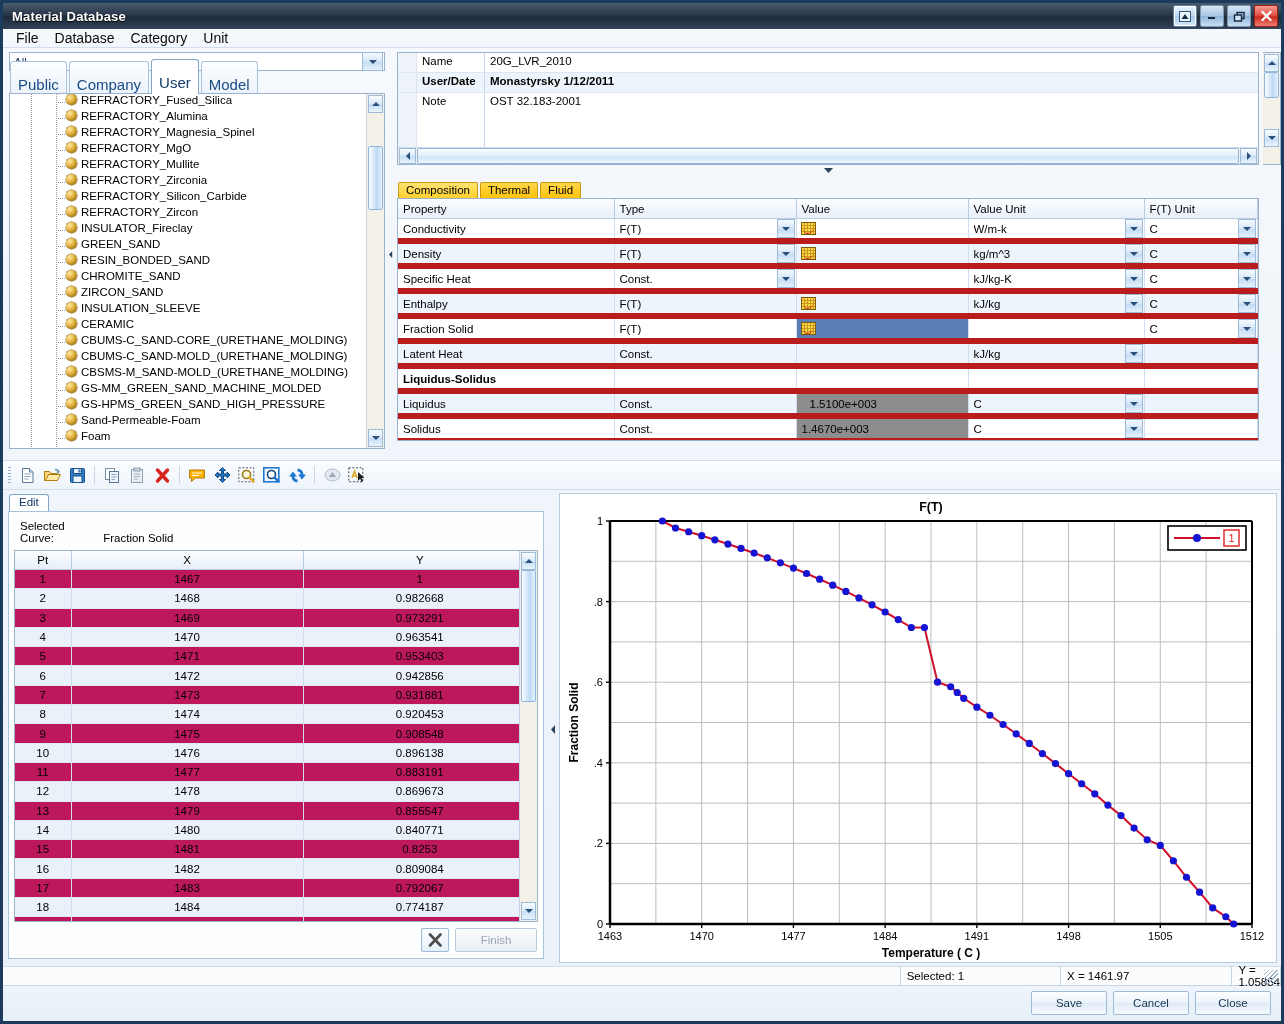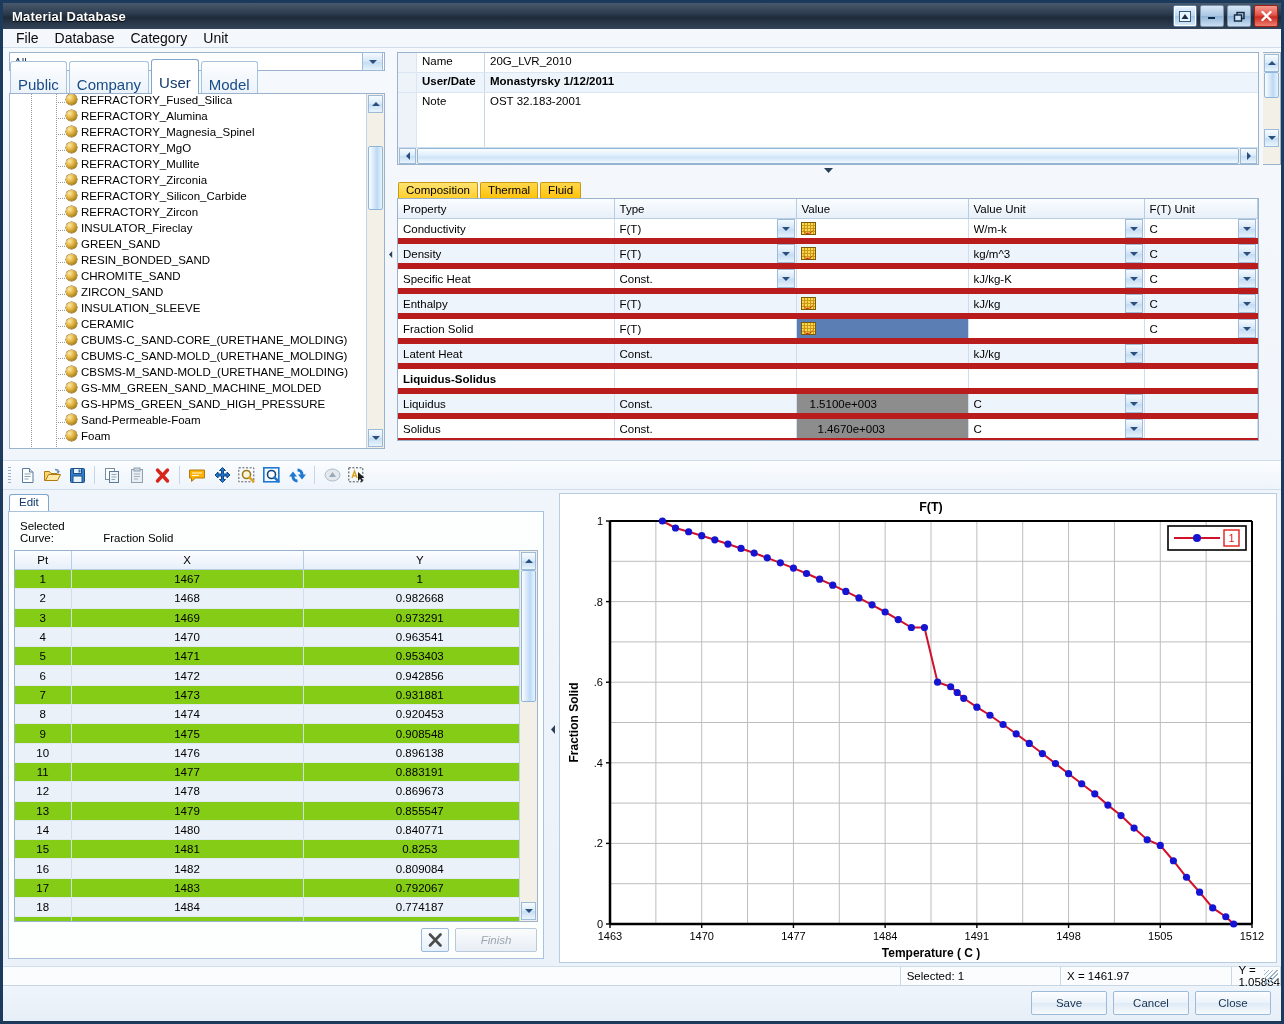--- a/index.html
+++ b/index.html
@@ -135,29 +135,29 @@
   .botleft{width:545px;box-sizing:border-box;padding:3px 0 0 2px;position:relative;}
   .etabs{display:flex;align-items:flex-end;height:18px;padding-left:4px;}
   .etab{border:1px solid #a9c3dc;border-bottom:none;border-radius:3px 3px 0 0;
     background:linear-gradient(180deg,#fdfeff 0%,#e9f1fa 100%);
     padding:1px 9px 2px;font-size:11.5px;color:#1a4c86;margin-right:2px;position:relative;top:16px;}
   .etab.active{background:#fff;color:#123a6a;border-color:#7fa6cc;z-index:2;top:0;padding-bottom:3px;}
   .epanel{border:1px solid #a9c3dc;background:#fdfefe;height:448px;margin:0 3px 0 3px;
     box-sizing:border-box;padding:6px 5px 0 5px;position:relative;}
   .selcurve{font-size:11.5px;margin:2px 0 6px 6px;}
   .selcurve .lb{display:inline-block;width:80px;}
-  .dtwrap{border:1px solid #9ab2cb;background:#84cc16;height:370px;position:relative;overflow:hidden;}
+  .dtwrap{border:1px solid #9ab2cb;background:#be185d;height:370px;position:relative;overflow:hidden;}
   .dtable{width:100%;border-collapse:collapse;table-layout:fixed;font-size:11.5px;}
   .dtable th{background:linear-gradient(180deg,#fbfdff 0%,#e7eff9 100%);
     border-right:1px solid #b9cde1;border-bottom:1px solid #b9cde1;
     font-weight:normal;height:16px;text-align:center;}
   .dtable td{border-right:1px solid #cfdded;border-bottom:1px solid #dfe8f3;
     height:18.3px;text-align:center;padding:0;}
   .dtable tr.alt td{background:#eaf1f9;}
-  .finishrow{position:absolute;right:6px;bottom:6px;display:flex;gap:6px;font-style:italic;}
+  .finishrow{position:absolute;right:6px;bottom:6px;display:flex;gap:6px;}
   .xbtn{width:26px;height:22px;border:1px solid #9dbbd8;border-radius:2px;
     background:linear-gradient(180deg,#fcfeff 0%,#e6f0fa 100%);
     display:flex;align-items:center;justify-content:center;}
   .finbtn{width:80px;height:22px;border:1px solid #b9c9d9;border-radius:2px;
     background:linear-gradient(180deg,#fbfcfd 0%,#e8eef5 100%);
     display:flex;align-items:center;justify-content:center;color:#9aa5b0;font-size:11.5px;}
   .vsplit{width:12px;display:flex;align-items:center;justify-content:center;}
   .botright{flex:1;box-sizing:border-box;padding:3px 4px 0 0;}
   .chartbox{border:1px solid #b9cde1;background:#fff;height:470px;box-sizing:border-box;position:relative;}
   
@@ -779,21 +779,21 @@
                   <div class="cellin">
                     <span class="txt">Solidus</span>
                   </div>
                 </td>
                 <td>
                   <div class="cellin">
                     <span class="txt">Const.</span>
                   </div>
                 </td>
                 <td>
-                  <div class="cellin grayval" style="padding-left:16px">
+                  <div class="cellin grayval" style="padding-left:0">
                     <span class="txt" style="padding-left:5px">1.4670e+003</span>
                   </div>
                 </td>
                 <td>
                   <div class="cellin">
                     <span class="txt">C</span>
                     <span class="dd">
                       <span class="arrowdn"></span>
                     </span>
                   </div>

